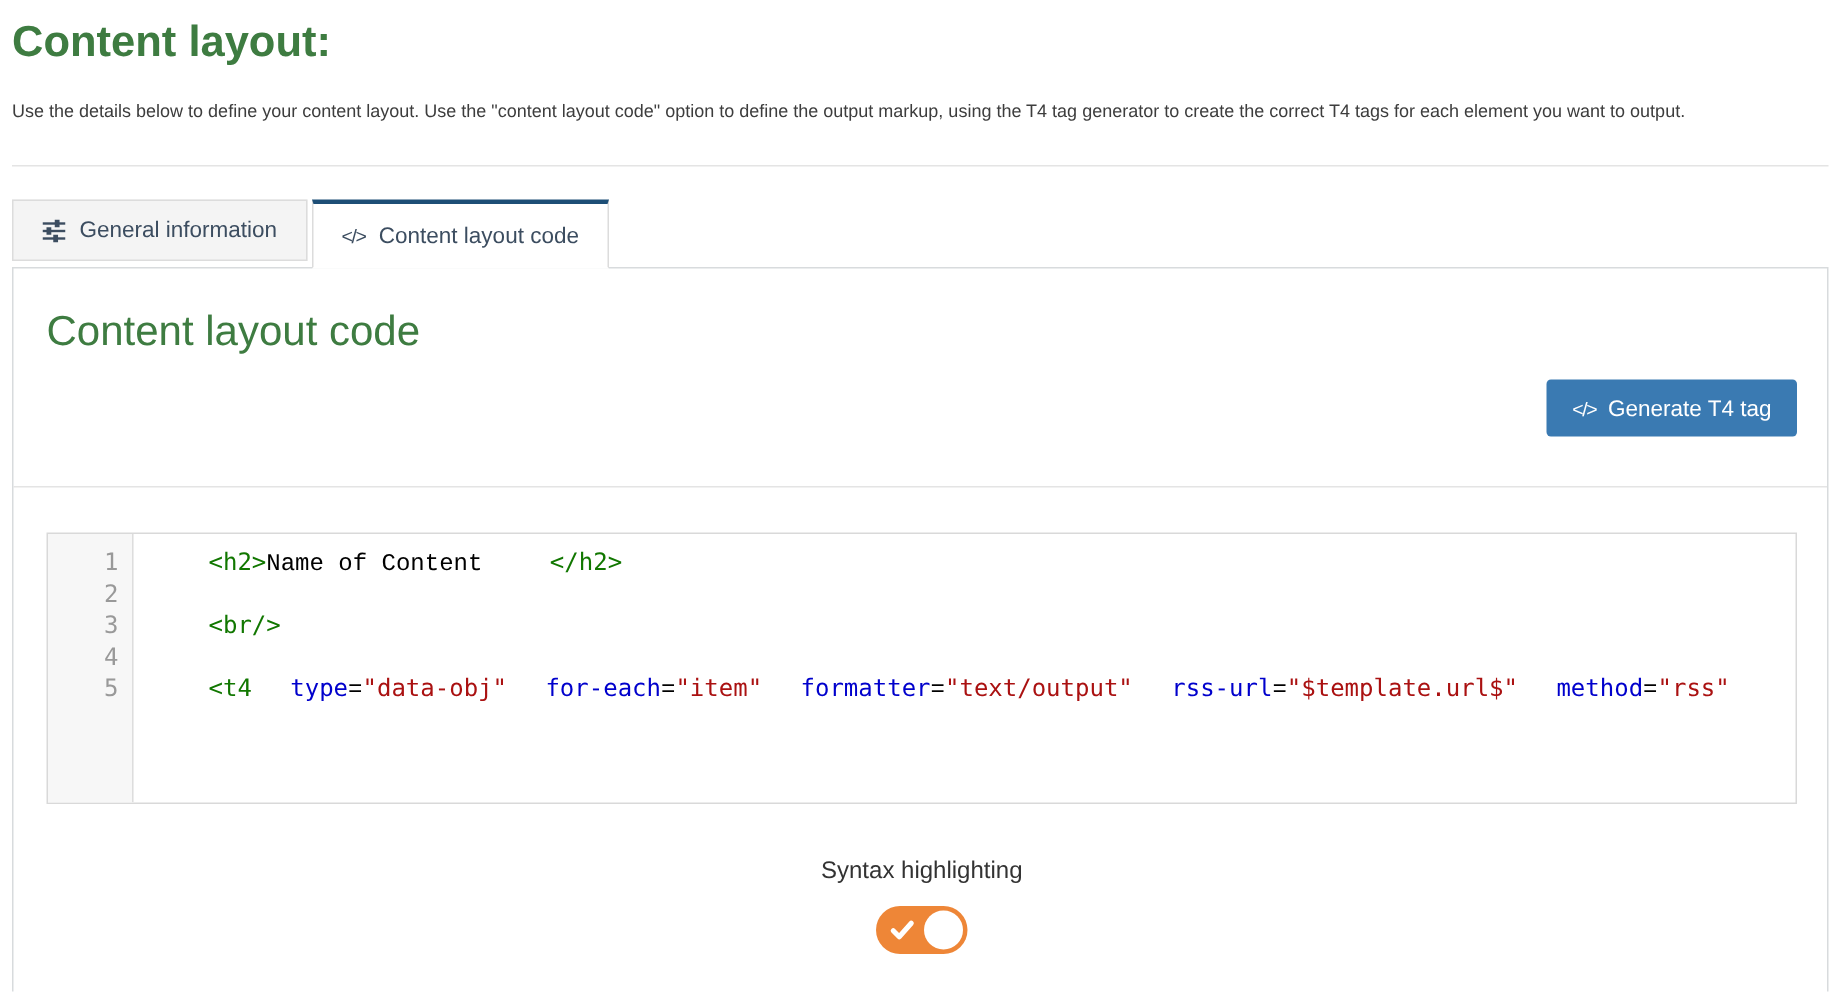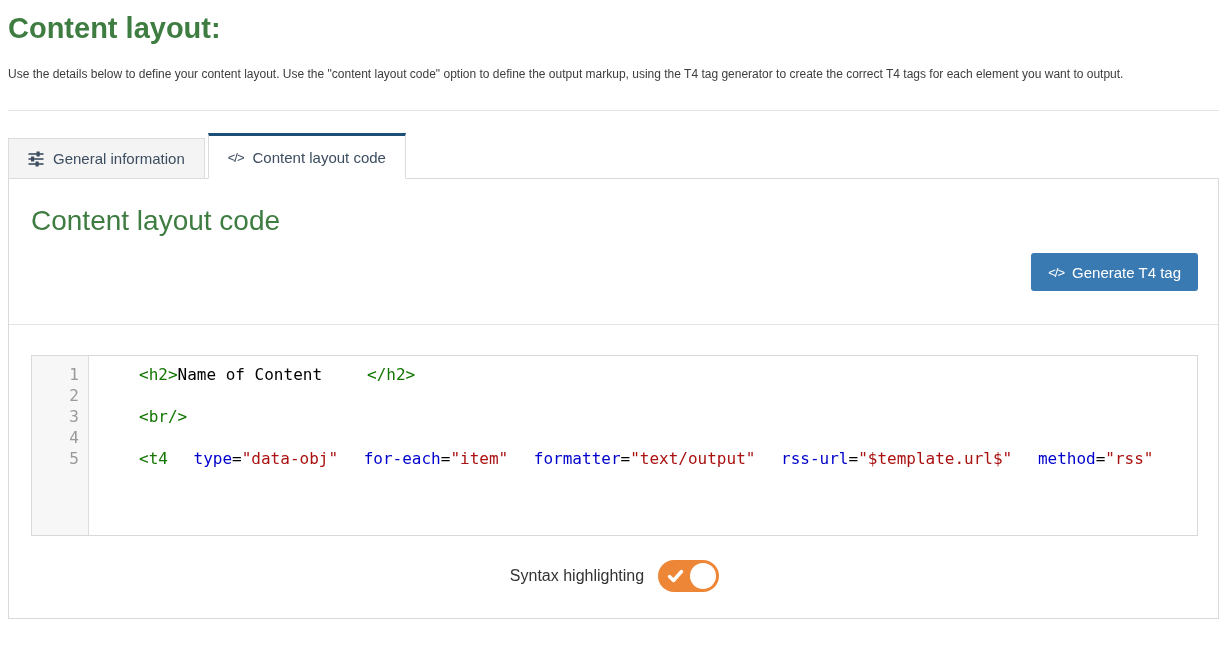--- a/index.html
+++ b/index.html
@@ -28,21 +28,20 @@
   }
   .top-divider {
     border: none;
     border-top: 1px solid #e4e4e4;
     margin: 0 0 22px 0;
   }
 
   
   .tabbar {
     display: flex;
-    align-items: flex-end;
     position: relative;
     z-index: 2;
     margin-bottom: -1px;
   }
   .tab {
     height: 41px;
     background: #f4f4f4;
     border: 1px solid #dcdcdc;
     display: flex;
     align-items: center;
@@ -134,29 +133,30 @@
   }
   .line-num { height: 21px; }
   .code-area {
     padding: 8px 0 0 5px;
     overflow: hidden;
   }
   .code-line { height: 21px; white-space: pre; color: #000; }
   .c-tag    { color: var(--code-tag, #117700); margin-left: 45px; }
   .c-attr   { color: var(--code-attr, #0000cc); margin-left: 16px; }
   .c-string { color: var(--code-string, #aa1111); }
-  .c-plain  { color: #000; }
+  .c-plain  { color: #000; font-family: Liberation Mono, monospace; }
 
   
   .editor-footer {
-    margin-top: 24px;
-    display: flex;
-    justify-content: center;
+    margin-top: 36px;
+    display: flex;
+    justify-content: flex-start;
     align-items: center;
     gap: 14px;
+    flex-direction: column;
   }
   .toggle-label { font-size: 16px; color: #333; }
   .toggle {
     width: 61px;
     height: 32px;
     border-radius: 16px;
     background: var(--toggle-orange, #ee8637);
     position: relative;
     cursor: pointer;
     flex: 0 0 auto;

